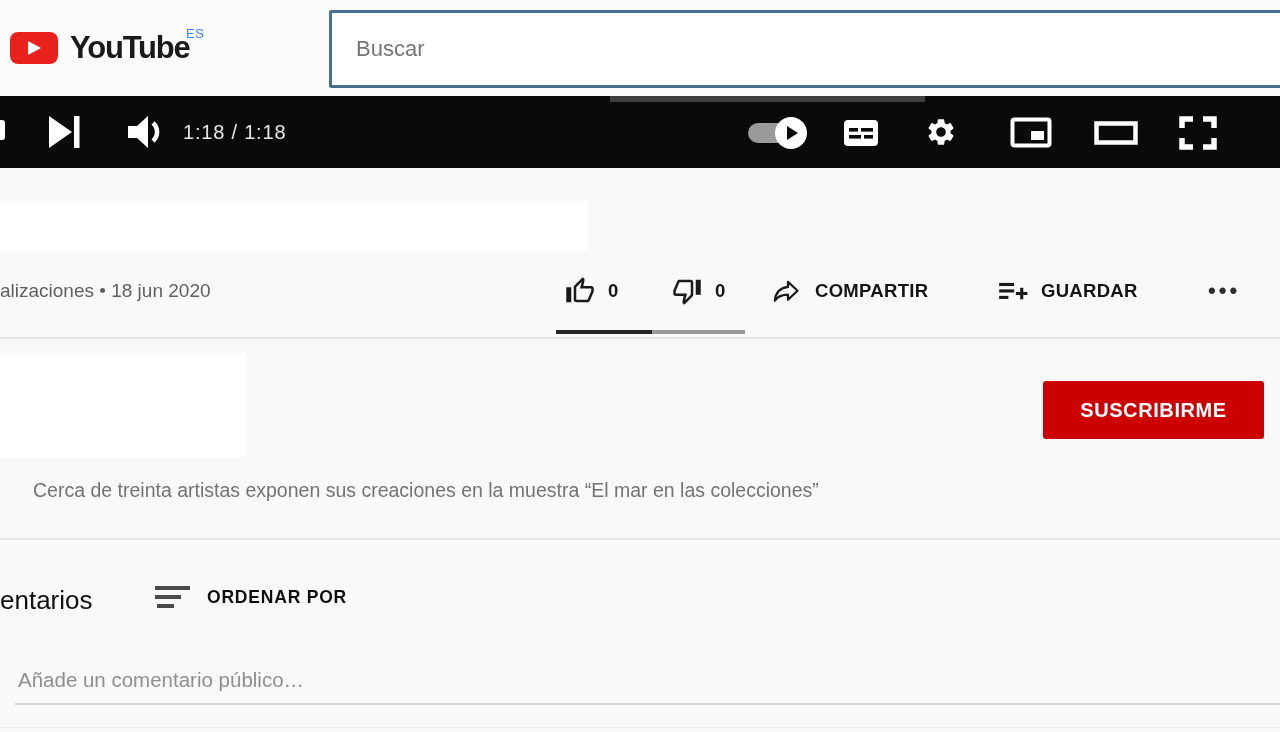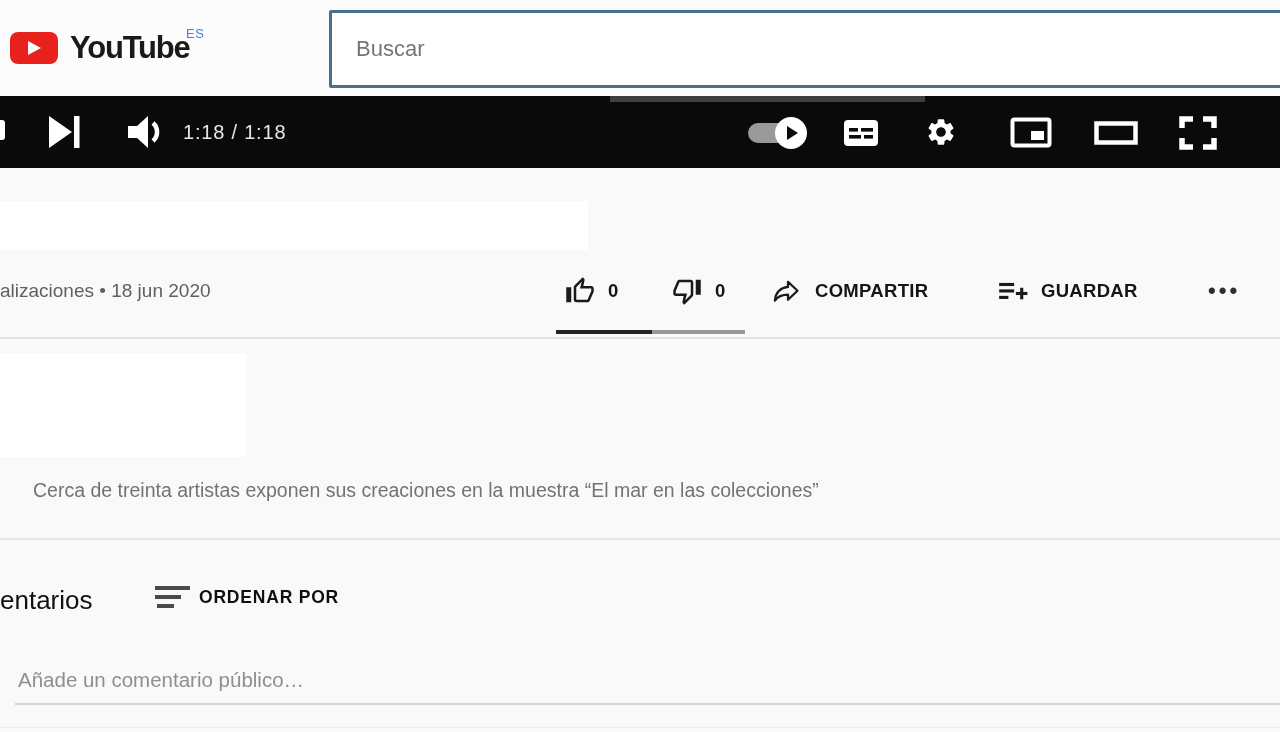--- a/index.html
+++ b/index.html
@@ -52,21 +52,21 @@
   .divider-2 { top:538px; height:2px; background:#e7e7e7; }
   .divider-3 { top:727px; height:1px; background:#ebebeb; }
 
   .channel-placeholder { position:absolute; left:0; top:353px; width:247px; height:104px; background:#fff; border-radius:0 3px 3px 0; }
   .subscribe-btn { position:absolute; left:1043px; top:381px; width:221px; height:58px; background:#cc0000;
                    border:none; border-radius:3px; color:#fff; font-size:20px; font-weight:bold;
                    letter-spacing:0.6px; cursor:pointer; font-family:"Liberation Sans", sans-serif; }
   .description { position:absolute; left:33px; top:479px; font-size:19.5px; color:#737373; }
 
   .comments-title { position:absolute; left:0; top:585px; font-size:26px; color:#101010; }
-  .sort-button { position:absolute; left:155px; top:584px; display:flex; align-items:flex-start; gap:8px; cursor:pointer; }
+  .sort-button { position:absolute; left:155px; top:584px; display:flex; align-items:flex-start; gap:16px; cursor:pointer; }
   .sort-icon { position:relative; width:36px; height:26px; margin-top:2px; }
   .sort-icon i { position:absolute; left:0; height:4px; background:#4a4a4a; display:block; }
   .sort-icon .b1 { top:0; width:35px; }
   .sort-icon .b2 { top:9px; width:26px; }
   .sort-icon .b3 { top:18px; left:2px; width:17px; }
   .sort-label { font-size:17.5px; font-weight:bold; letter-spacing:0.8px; color:#0f0f0f; margin-top:3px; white-space:nowrap; }
 
   .comment-input { position:absolute; left:18px; top:660px; width:1244px; height:40px; border:none; background:transparent;
                    font-size:20.5px; color:#333; outline:none; font-family:"Liberation Sans", sans-serif; }
   .comment-input::placeholder { color:#8f8f8f; opacity:1; }
@@ -191,20 +191,21 @@
     <span>•••</span>
   </div>
 
   <div class="sentiment-bar">
     <span class="sentiment-like"></span>
     <span class="sentiment-rest"></span>
   </div>
   <div class="divider divider-1"></div>
 
   <div class="channel-placeholder"></div>
+  <button class="subscribe-btn">SUSCRIBIRME</button>
 
   <p class="description">Cerca de treinta artistas exponen sus creaciones en la muestra “El mar en las colecciones”</p>
 
   <div class="divider divider-2"></div>
 
   <span class="comments-title">entarios</span>
 
   <div class="sort-button">
     <span class="sort-icon">
       <i class="b1"></i>

